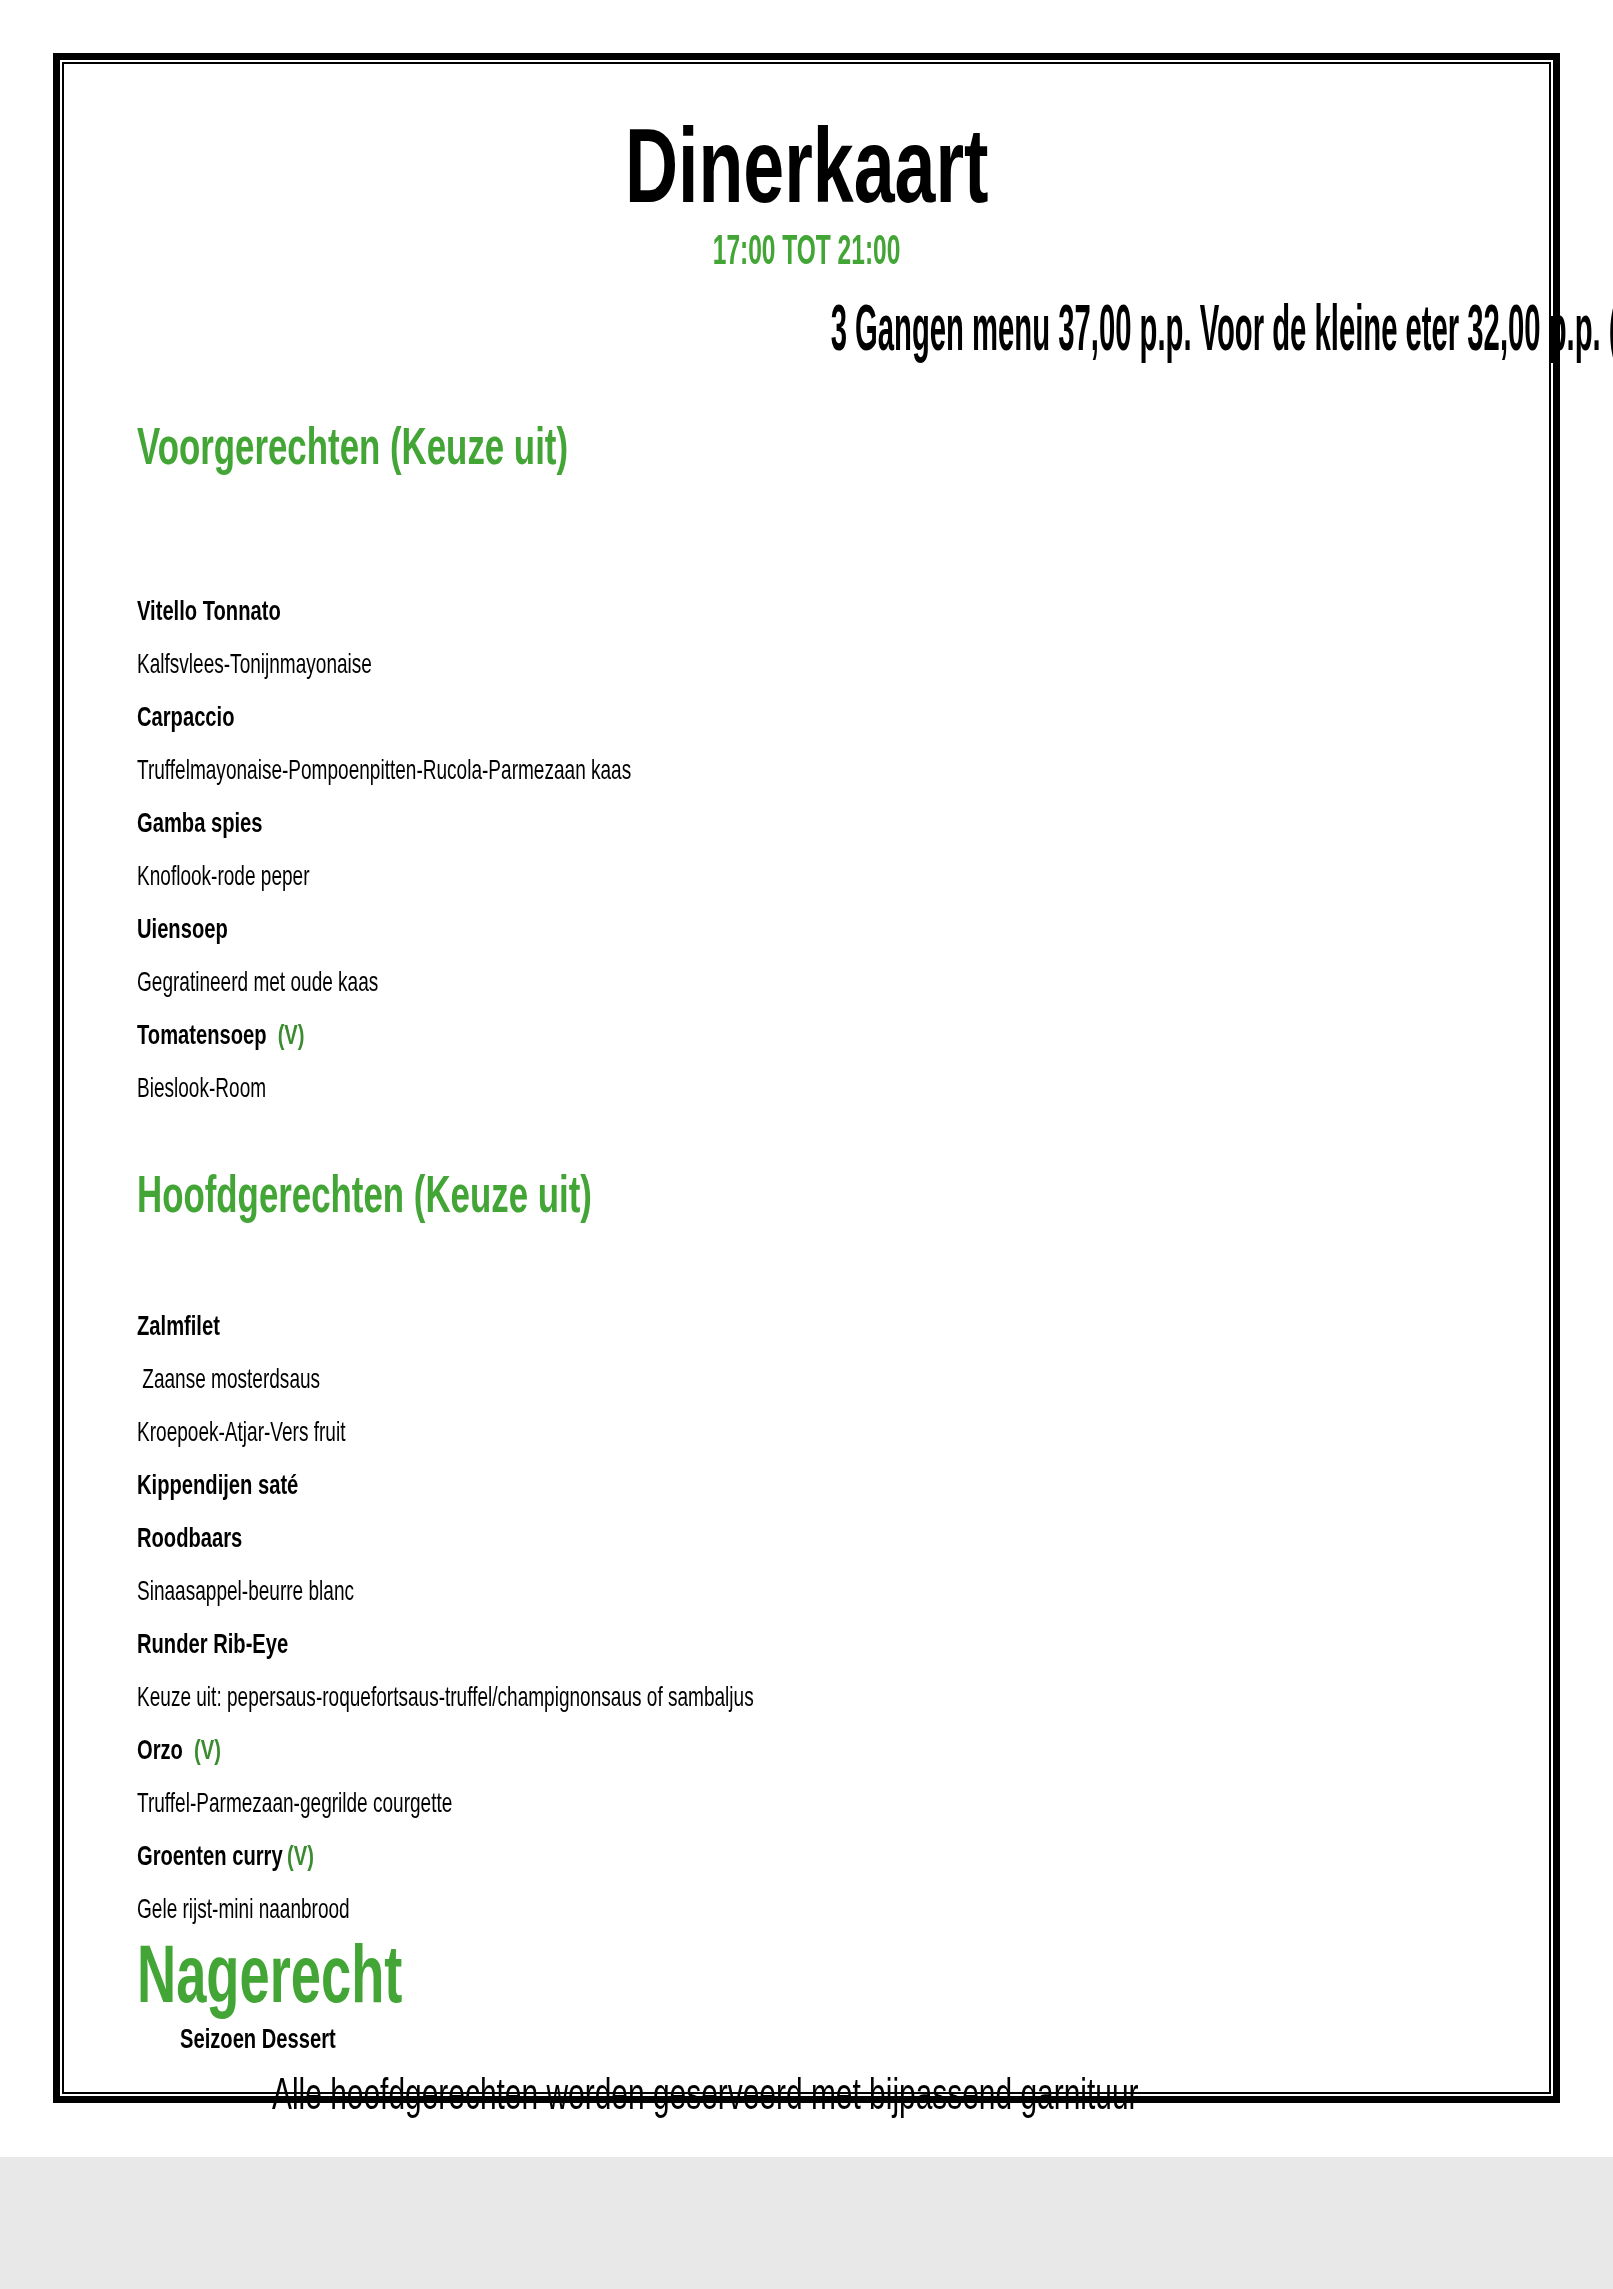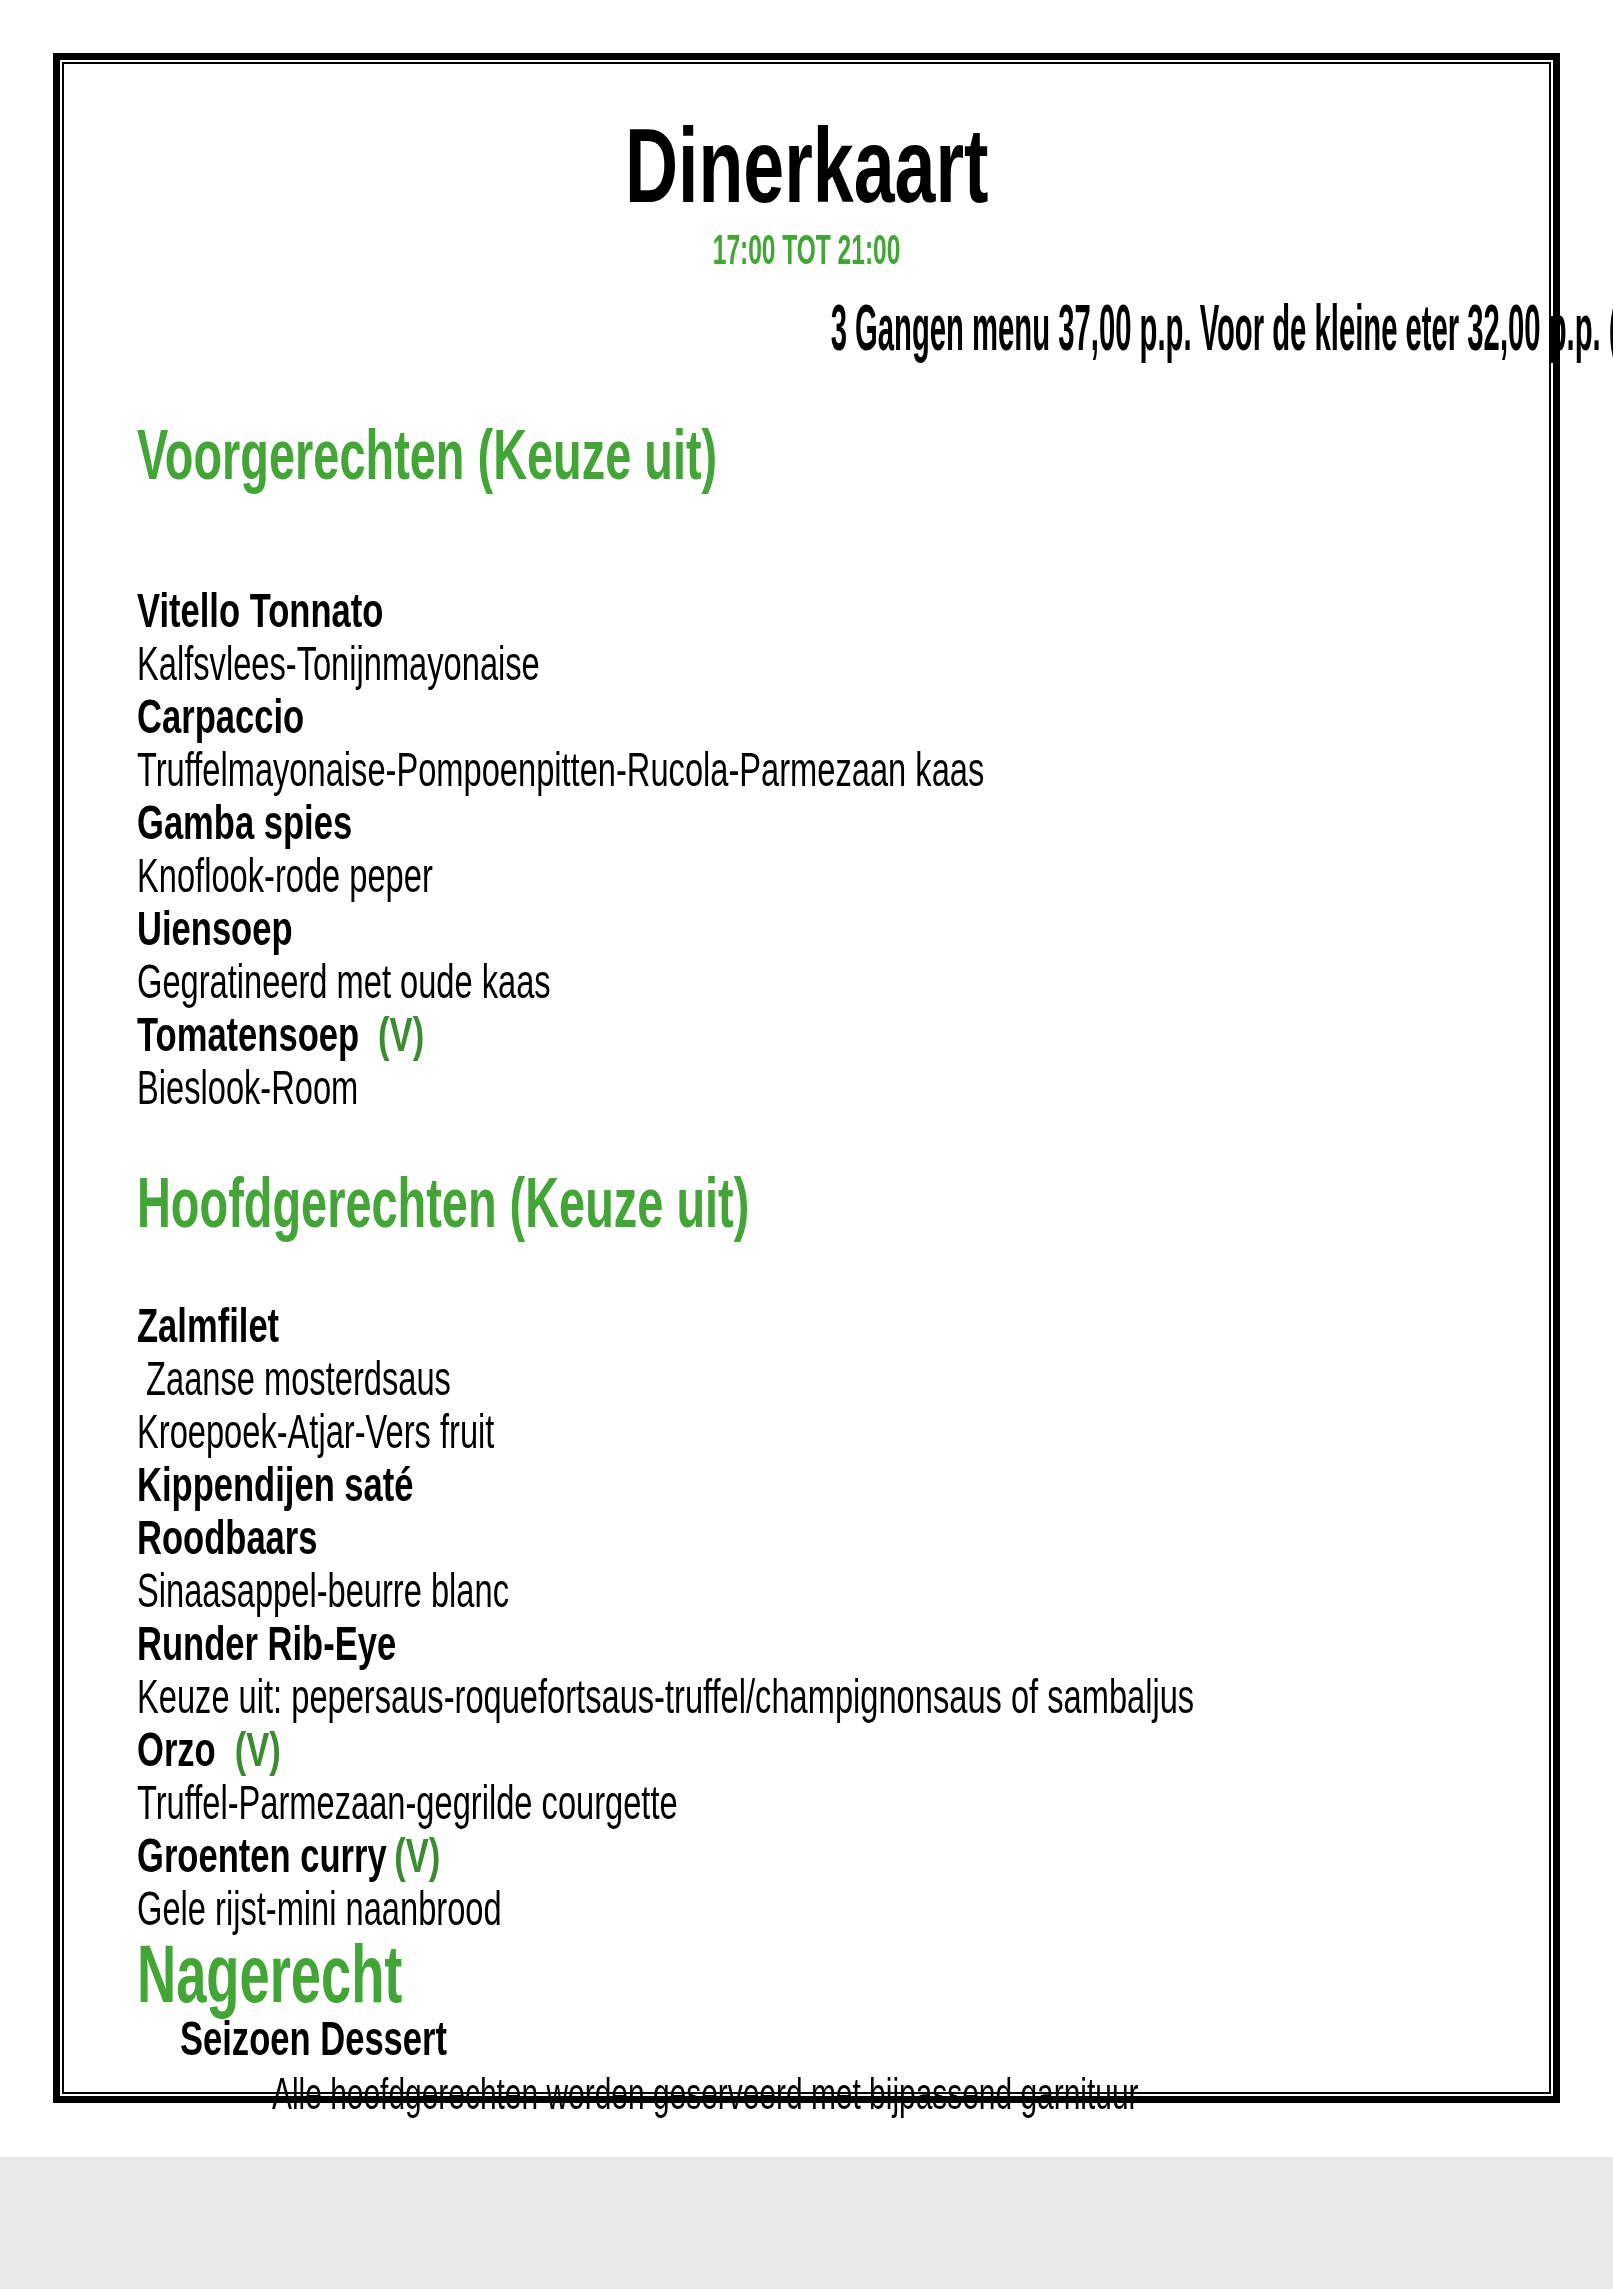--- a/index.html
+++ b/index.html
@@ -25,32 +25,32 @@
 
   
   .l-title{top:113px;left:86px;right:86px;font-size:105px;font-weight:bold;}
   .l-title .cond{--sx:.70;}
   .l-time{top:228px;left:86px;right:86px;font-size:43px;font-weight:bold;color:var(--green,#42A536);}
   .l-time .cond{--sx:.57;}
   .l-deal{top:295px;left:86px;right:86px;font-size:65px;font-weight:bold;}
   .l-deal .cond{--sx:.45;}
 
   
-  .heading{left:137px;right:86px;font-size:70px;font-weight:bold;color:var(--green,#42A536);}
+  .heading{left:137px;right:86px;font-size:52px;font-weight:bold;color:var(--green,#42A536);}
   .heading .cond{--sx:.67;}
   .h-sec0{top:420px;}
   .h-sec1{top:1168px;}
   .h-sec2{top:1934px;font-size:81px;}
 
   
   .items{position:absolute;left:137px;right:86px;}
   .items-sec0{top:584px;}
   .items-sec1{top:1299px;}
   .items-sec2{top:2012px;margin-left:43px;}
-  .line{height:53px;line-height:53px;font-size:48px;}
+  .line{height:53px;line-height:53px;font-size:28px;}
   .line .cond{vertical-align:baseline;}
   .name{font-weight:bold;--sx:.72;}
   .desc{font-weight:normal;--sx:.68;}
   .veg{color:var(--veggreen,#3B8C30);font-weight:bold;margin-left:.22em;}
   .veg.wide{margin-left:.55em;}
 
   
   .l-footnote{top:2067px;left:272px;font-size:44px;line-height:53px;font-weight:normal;}
   .l-footnote .cond{--sx:.68;}
 </style>

